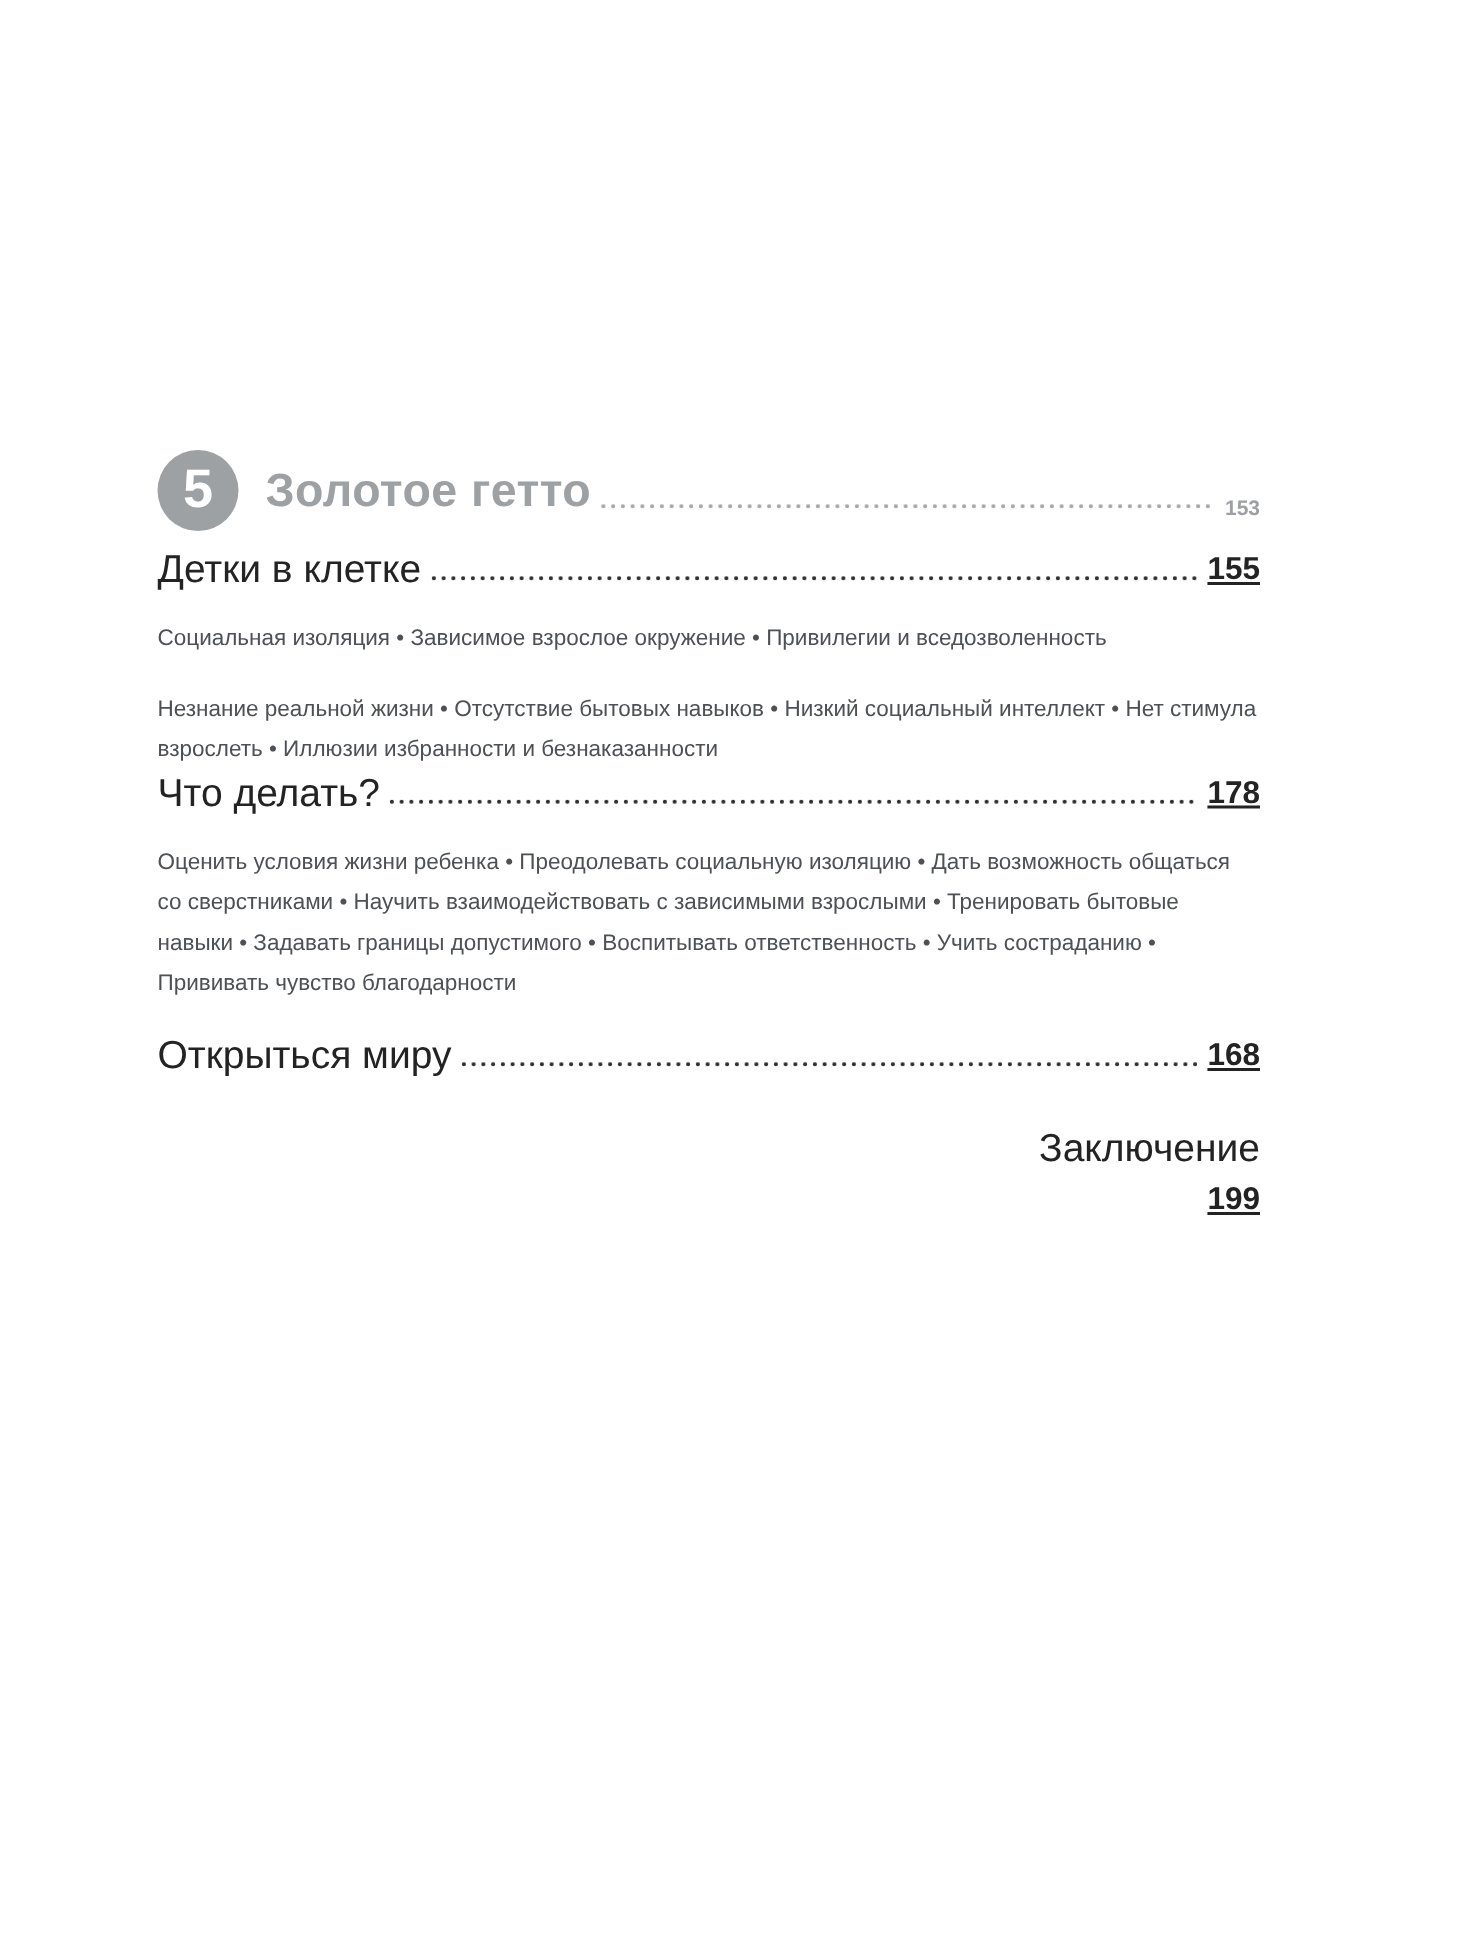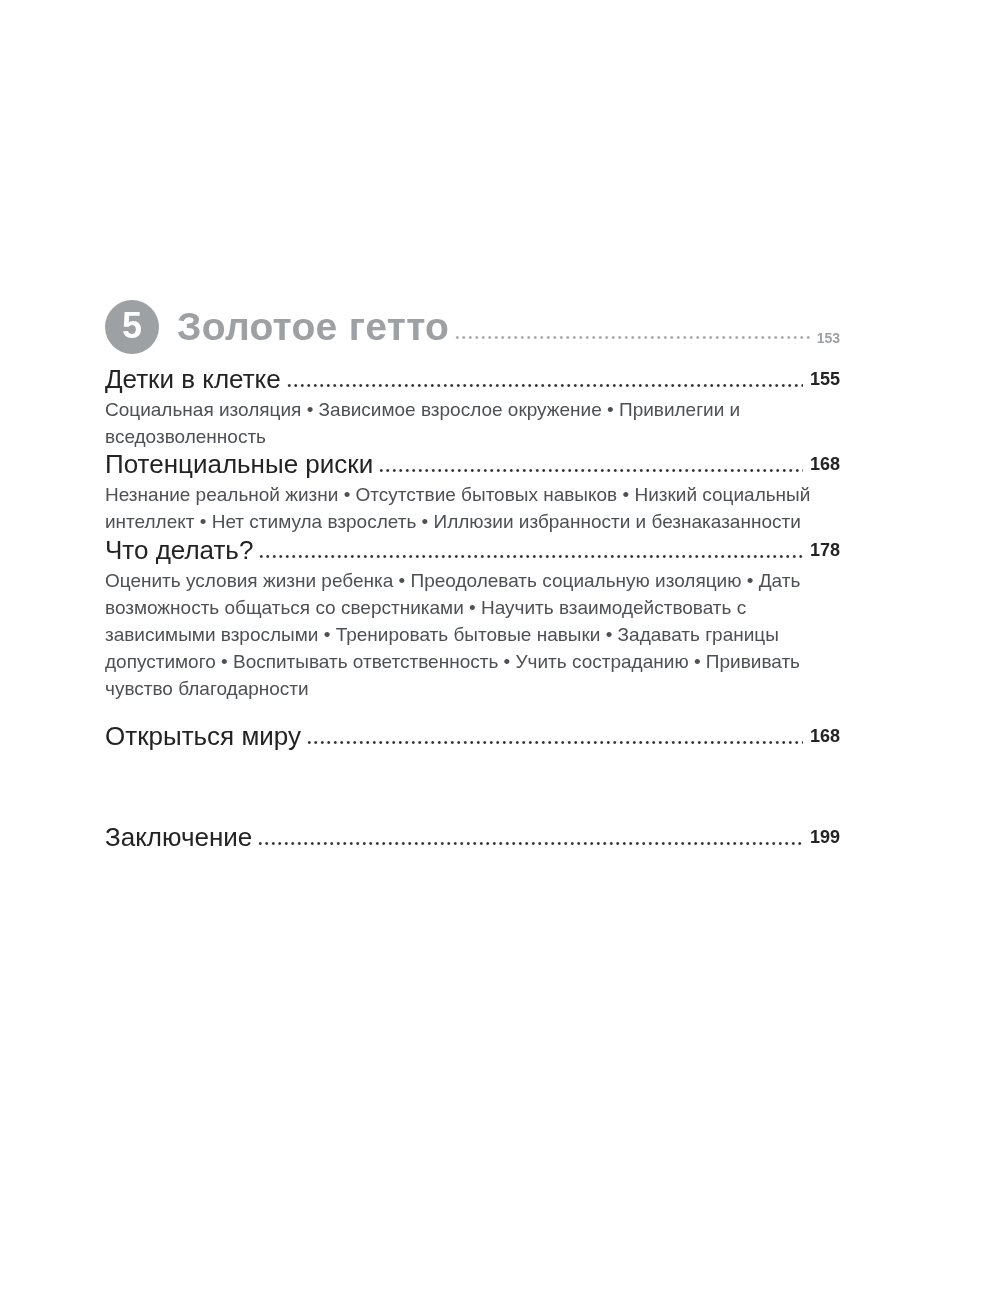--- a/index.html
+++ b/index.html
@@ -40,21 +40,21 @@
     align-items: center;
     justify-content: center;
     font-size: 36px;
     font-weight: 700;
     line-height: 1;
     padding-bottom: 2px;
   }
   .chapter-title {
     margin-left: 18px;
     color: #9ea1a4;
-    font-size: 39px;
+    font-size: 31px;
     font-weight: 700;
     white-space: nowrap;
     letter-spacing: 0.3px;
     text-align: right;
   }
   .chapter-page {
     color: #9ea1a4;
     font-size: 14px;
     font-weight: 700;
     white-space: nowrap;
@@ -85,39 +85,40 @@
   }
   .entry-title {
     color: #232323;
     font-size: 26px;
     font-weight: 400;
     line-height: 25px;
     white-space: nowrap;
   }
   .entry-page {
     color: #232323;
-    font-size: 18px;
+    font-size: 21px;
     font-weight: 700;
     line-height: 25px;
     white-space: nowrap;
+    text-decoration: underline;
   }
   .entry-desc {
-    margin-top: 4px;
+    margin-top: 20px;
     color: #4d5054;
-    font-size: 19px;
+    font-size: 15px;
     line-height: 27px;
     font-weight: 400;
     max-width: 740px;
   }
 
   .section-1 { margin-top: 13px; }
   .section-2 { margin-top: 2px; }
   .section-3 { margin-top: 3px; }
   .section-4 { margin-top: 22px; }
-  .conclusion-row { margin-top: 76px; }
+  .conclusion-row { margin-top: 37px; flex-direction: column; }
 </style>
 </head>
 <body>
 
 <div class="page">
   <div class="content">
 
     <div class="chapter-row">
       <div class="chapter-circle">
         <span>5</span>
@@ -130,25 +131,20 @@
     <div class="section section-1">
       <div class="entry-row">
         <span class="entry-title">Детки в клетке</span>
         <span class="dots"></span>
         <span class="entry-page">155</span>
       </div>
       <p class="entry-desc">Социальная изоляция • Зависимое взрослое окружение • Привилегии и вседозволенность</p>
     </div>
 
     <div class="section section-2">
-      <div class="entry-row">
-        <span class="entry-title">Потенциальные риски</span>
-        <span class="dots"></span>
-        <span class="entry-page">168</span>
-      </div>
       <p class="entry-desc">Незнание реальной жизни • Отсутствие бытовых навыков • Низкий социальный интеллект • Нет стимула взрослеть • Иллюзии избранности и безнаказанности</p>
     </div>
 
     <div class="section section-3">
       <div class="entry-row">
         <span class="entry-title">Что делать?</span>
         <span class="dots"></span>
         <span class="entry-page">178</span>
       </div>
       <p class="entry-desc">Оценить условия жизни ребенка • Преодолевать социальную изоляцию • Дать возможность общаться со сверстниками • Научить взаимодействовать с зависимыми взрослыми • Тренировать бытовые навыки • Задавать границы допустимого • Воспитывать ответственность • Учить состраданию • Прививать чувство благодарности</p>

